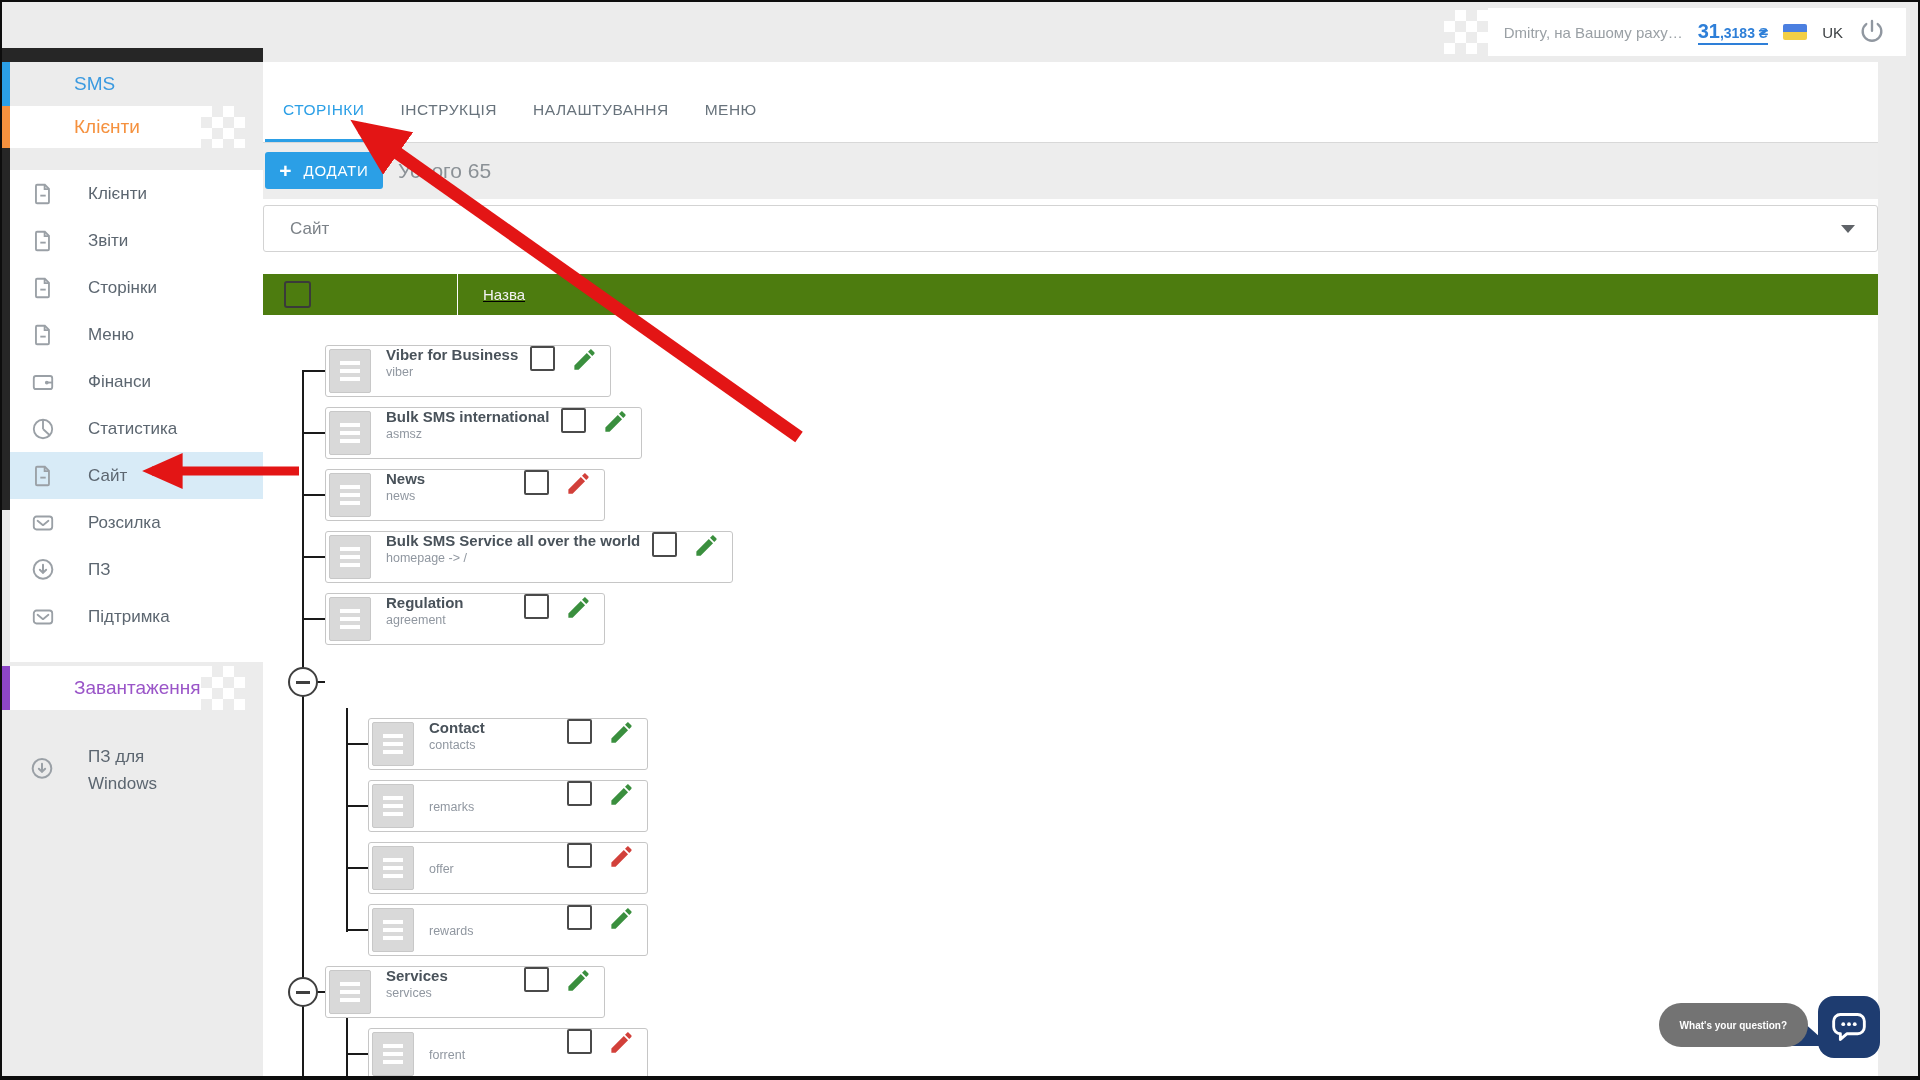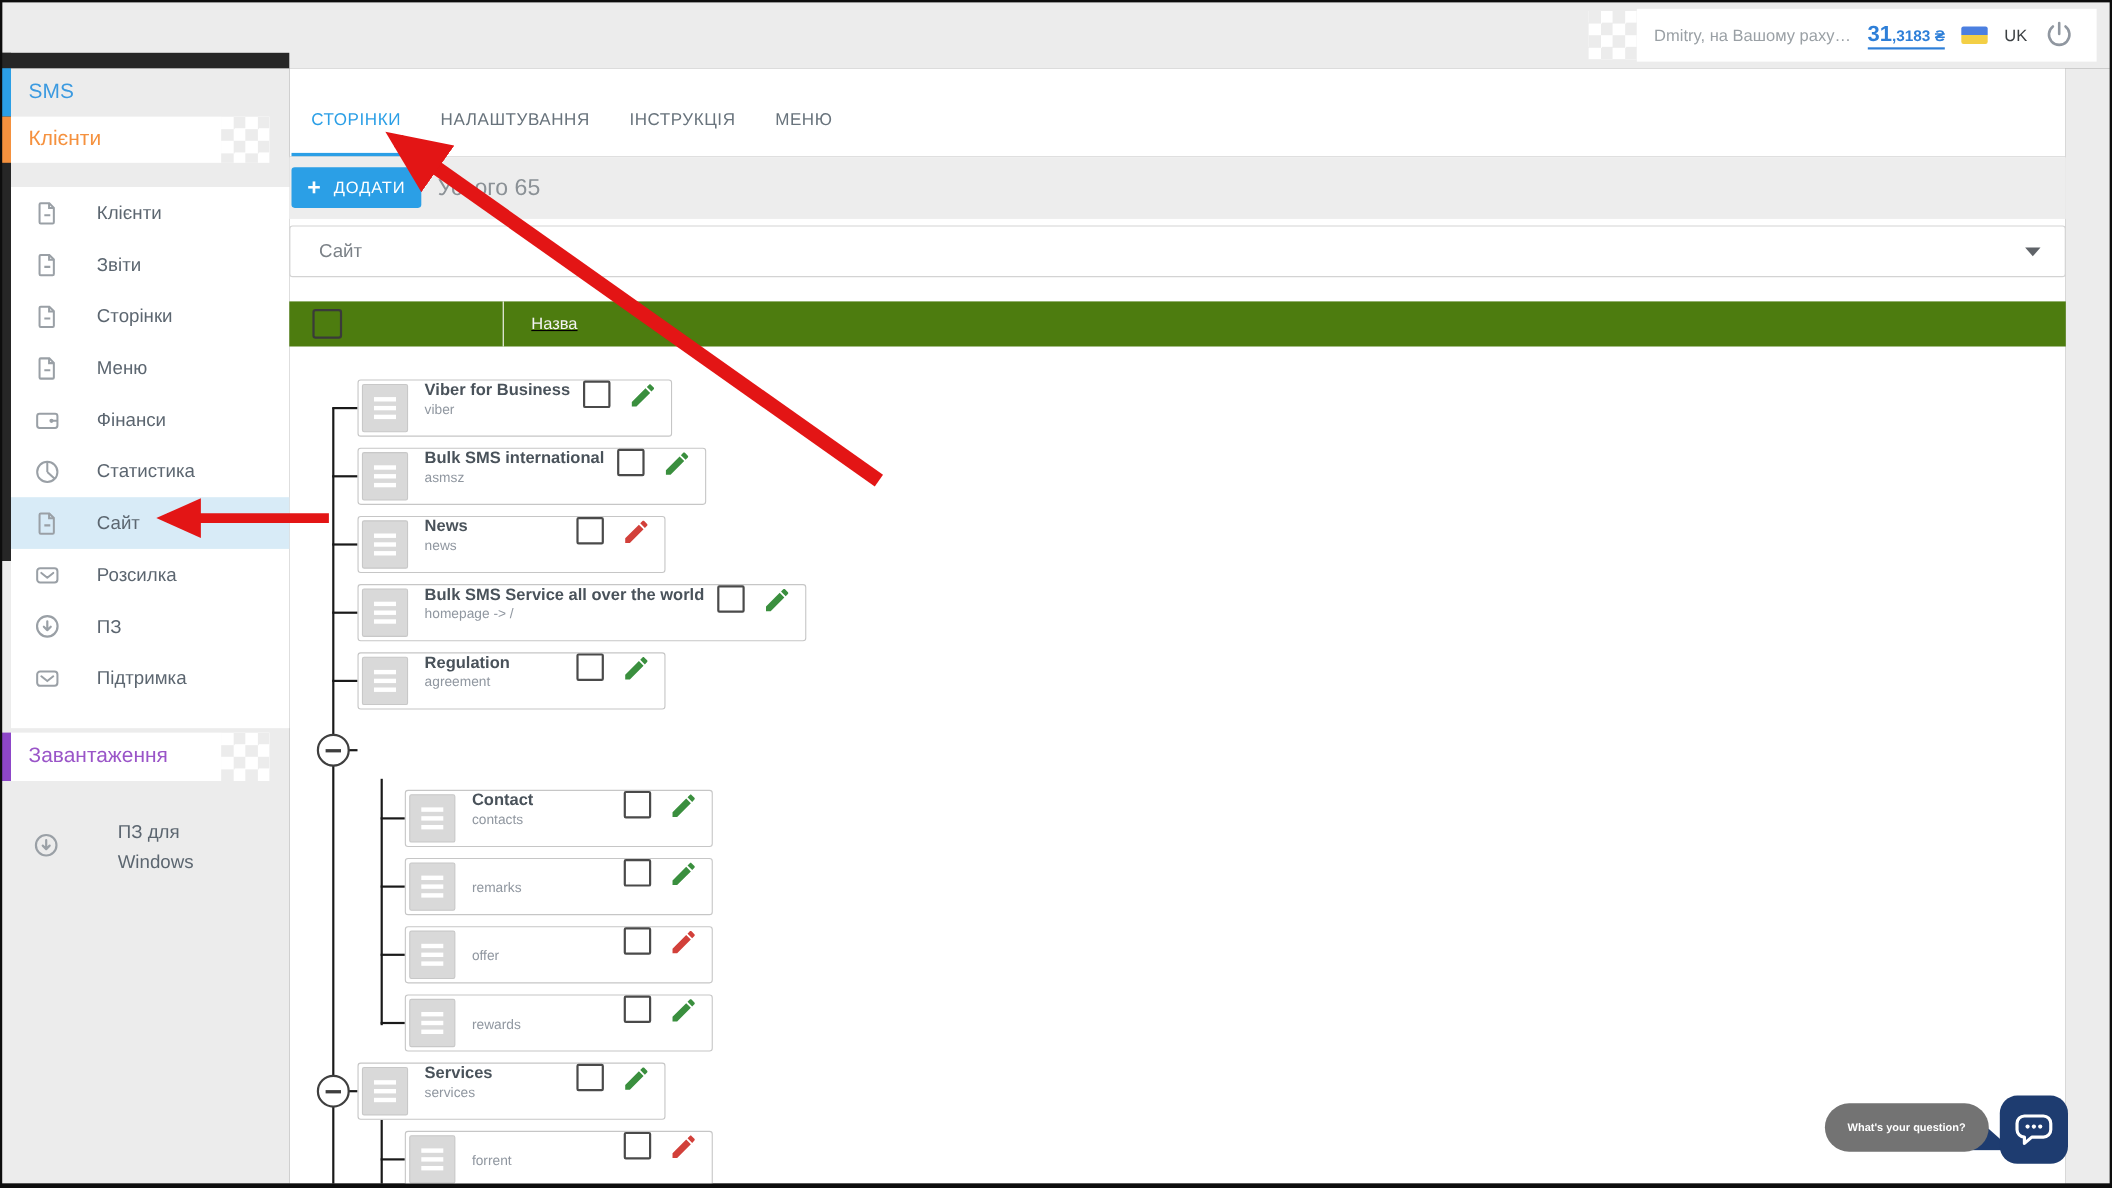--- a/index.html
+++ b/index.html
@@ -25,27 +25,27 @@
 
   
   .sb-base{position:absolute;left:0;top:62px;width:263px;height:1014px;background:#ececec;z-index:2;}
   .sb-rail{position:absolute;left:0;top:48px;width:10px;height:462px;background:#262626;z-index:3;}
   .sb-row{position:absolute;left:0;width:245px;display:flex;align-items:center;z-index:4;}
   .sb-bar{width:10px;align-self:stretch;flex:none;}
   .sb-rowbody{flex:1;display:flex;align-items:center;height:100%;position:relative;padding-left:16px;}
   .row-white .sb-rowbody{background:#fff;}
   .rowdecor{position:absolute;right:0;top:0;width:44px;height:100%;
     background:conic-gradient(#ececec 25%,transparent 0 50%,#ececec 0 75%,transparent 0) 0 0/22px 22px;}
-  .g-label{font-size:19px;}
+  .g-label{font-size:19px;margin-left:48px;}
   .menu-panel{position:absolute;left:10px;top:170px;width:253px;height:492px;background:#fff;z-index:4;}
   .mi{height:47px;display:flex;align-items:center;padding-left:18px;cursor:pointer;position:relative;}
   .mi.active{background:#d8ebf7;}
   .mi .ic{width:30px;height:30px;flex:none;display:flex;align-items:center;justify-content:center;}
   .mi .lbl{margin-left:30px;font-size:17px;color:#5c6670;}
-  .win-item{position:absolute;left:10px;top:724px;width:253px;height:92px;display:flex;align-items:center;padding-left:18px;z-index:4;cursor:pointer;gap:19px;}
+  .win-item{position:absolute;left:10px;top:724px;width:253px;height:92px;display:flex;align-items:center;padding-left:18px;z-index:4;cursor:pointer;}
   .win-item .ic{width:30px;height:30px;flex:none;}
   .win-lines{margin-left:30px;font-size:17px;color:#5c6670;line-height:27px;}
 
   
   .main-panel{position:absolute;left:263px;top:62px;width:1615px;height:1014px;background:#fff;z-index:2;}
   .gutter{position:absolute;left:1878px;top:62px;width:40px;height:1014px;background:#ececec;z-index:2;}
   .tabs{position:absolute;left:265px;top:62px;height:80px;display:flex;z-index:4;}
   .tab{position:relative;height:100%;display:flex;align-items:center;padding:16px 18px 0 18px;font-size:15.5px;letter-spacing:.5px;color:#68737c;cursor:pointer;}
   .tab.active{color:#2b9fe6;}
   .tab.active::after{content:"";position:absolute;left:0;right:0;bottom:0;height:3px;background:#2b9fe6;}
@@ -245,24 +245,24 @@
     </span>
   </div>
 
   <div class="main-panel"></div>
   <div class="gutter"></div>
   <div class="tabs" id="tabs">
       <div class="tab active">
         <span>СТОРІНКИ</span>
       </div>
       <div class="tab">
+        <span>ІНСТРУКЦІЯ</span>
+      </div>
+      <div class="tab">
         <span>НАЛАШТУВАННЯ</span>
-      </div>
-      <div class="tab">
-        <span>ІНСТРУКЦІЯ</span>
       </div>
       <div class="tab">
         <span>МЕНЮ</span>
       </div>
     </div>
   <div class="tabdivider"></div>
   <div class="toolbar-strip"></div>
 
   <button class="add-btn">
     <span class="plus">+</span>

